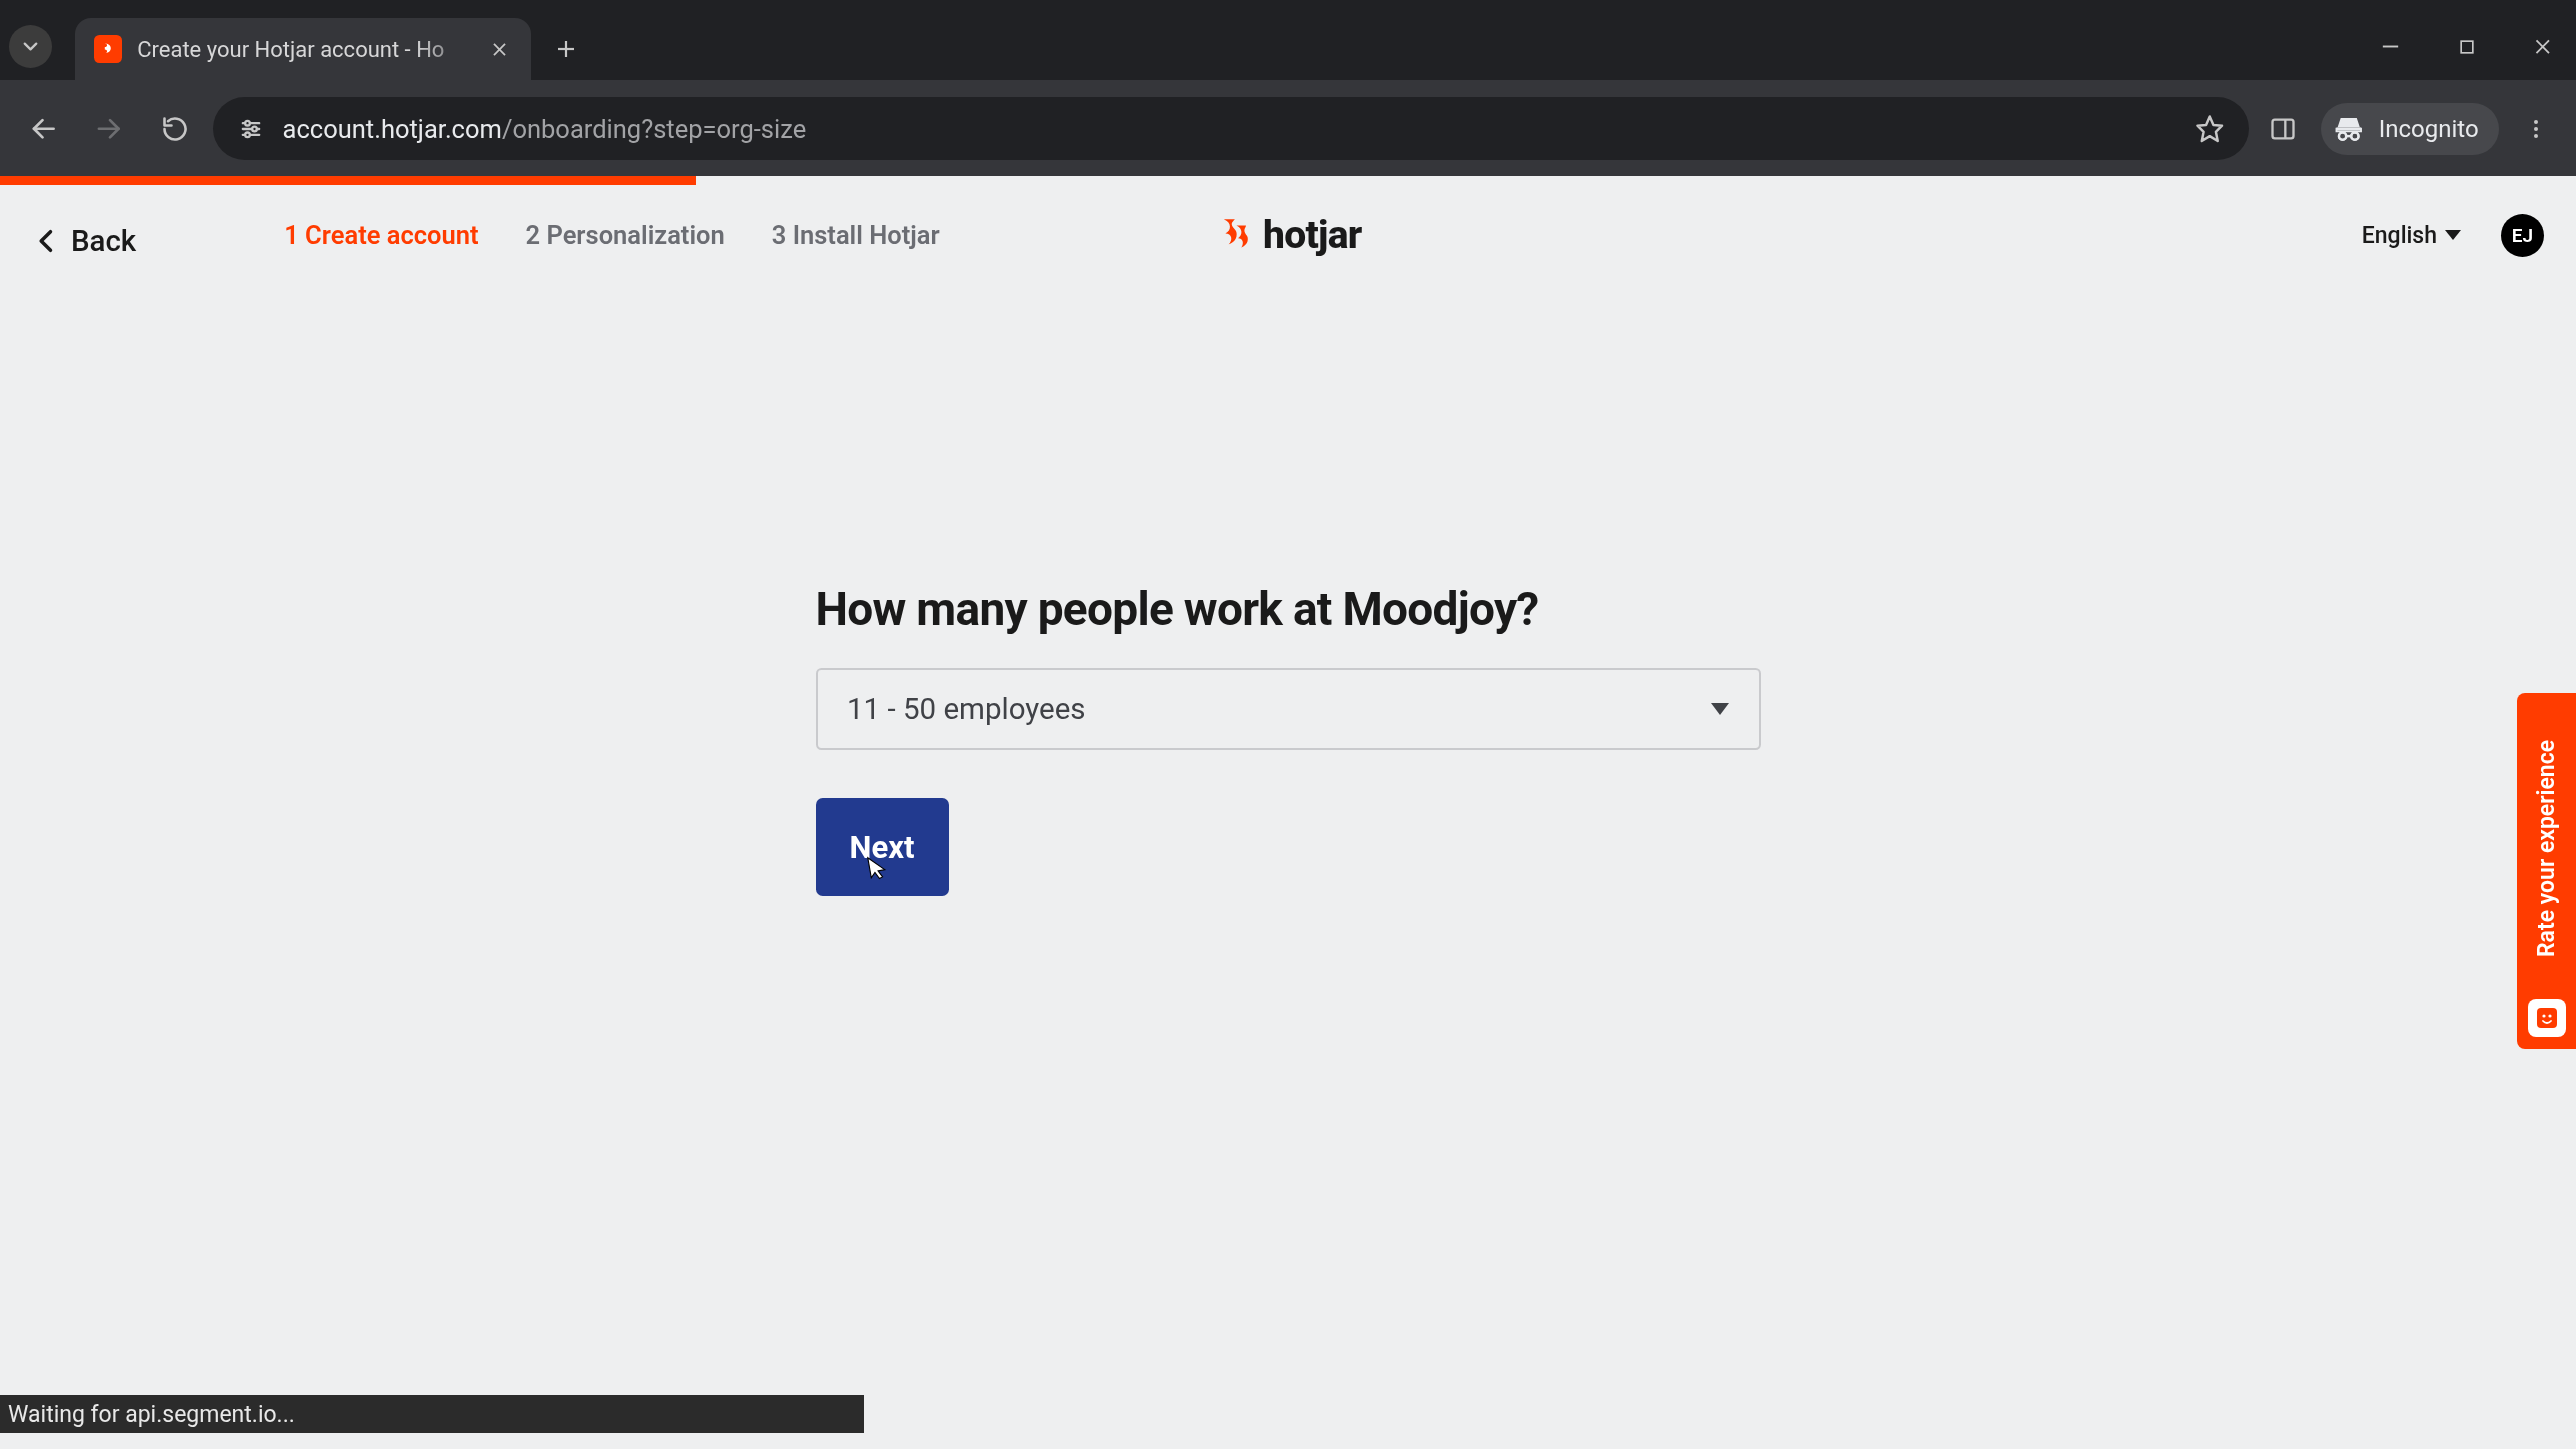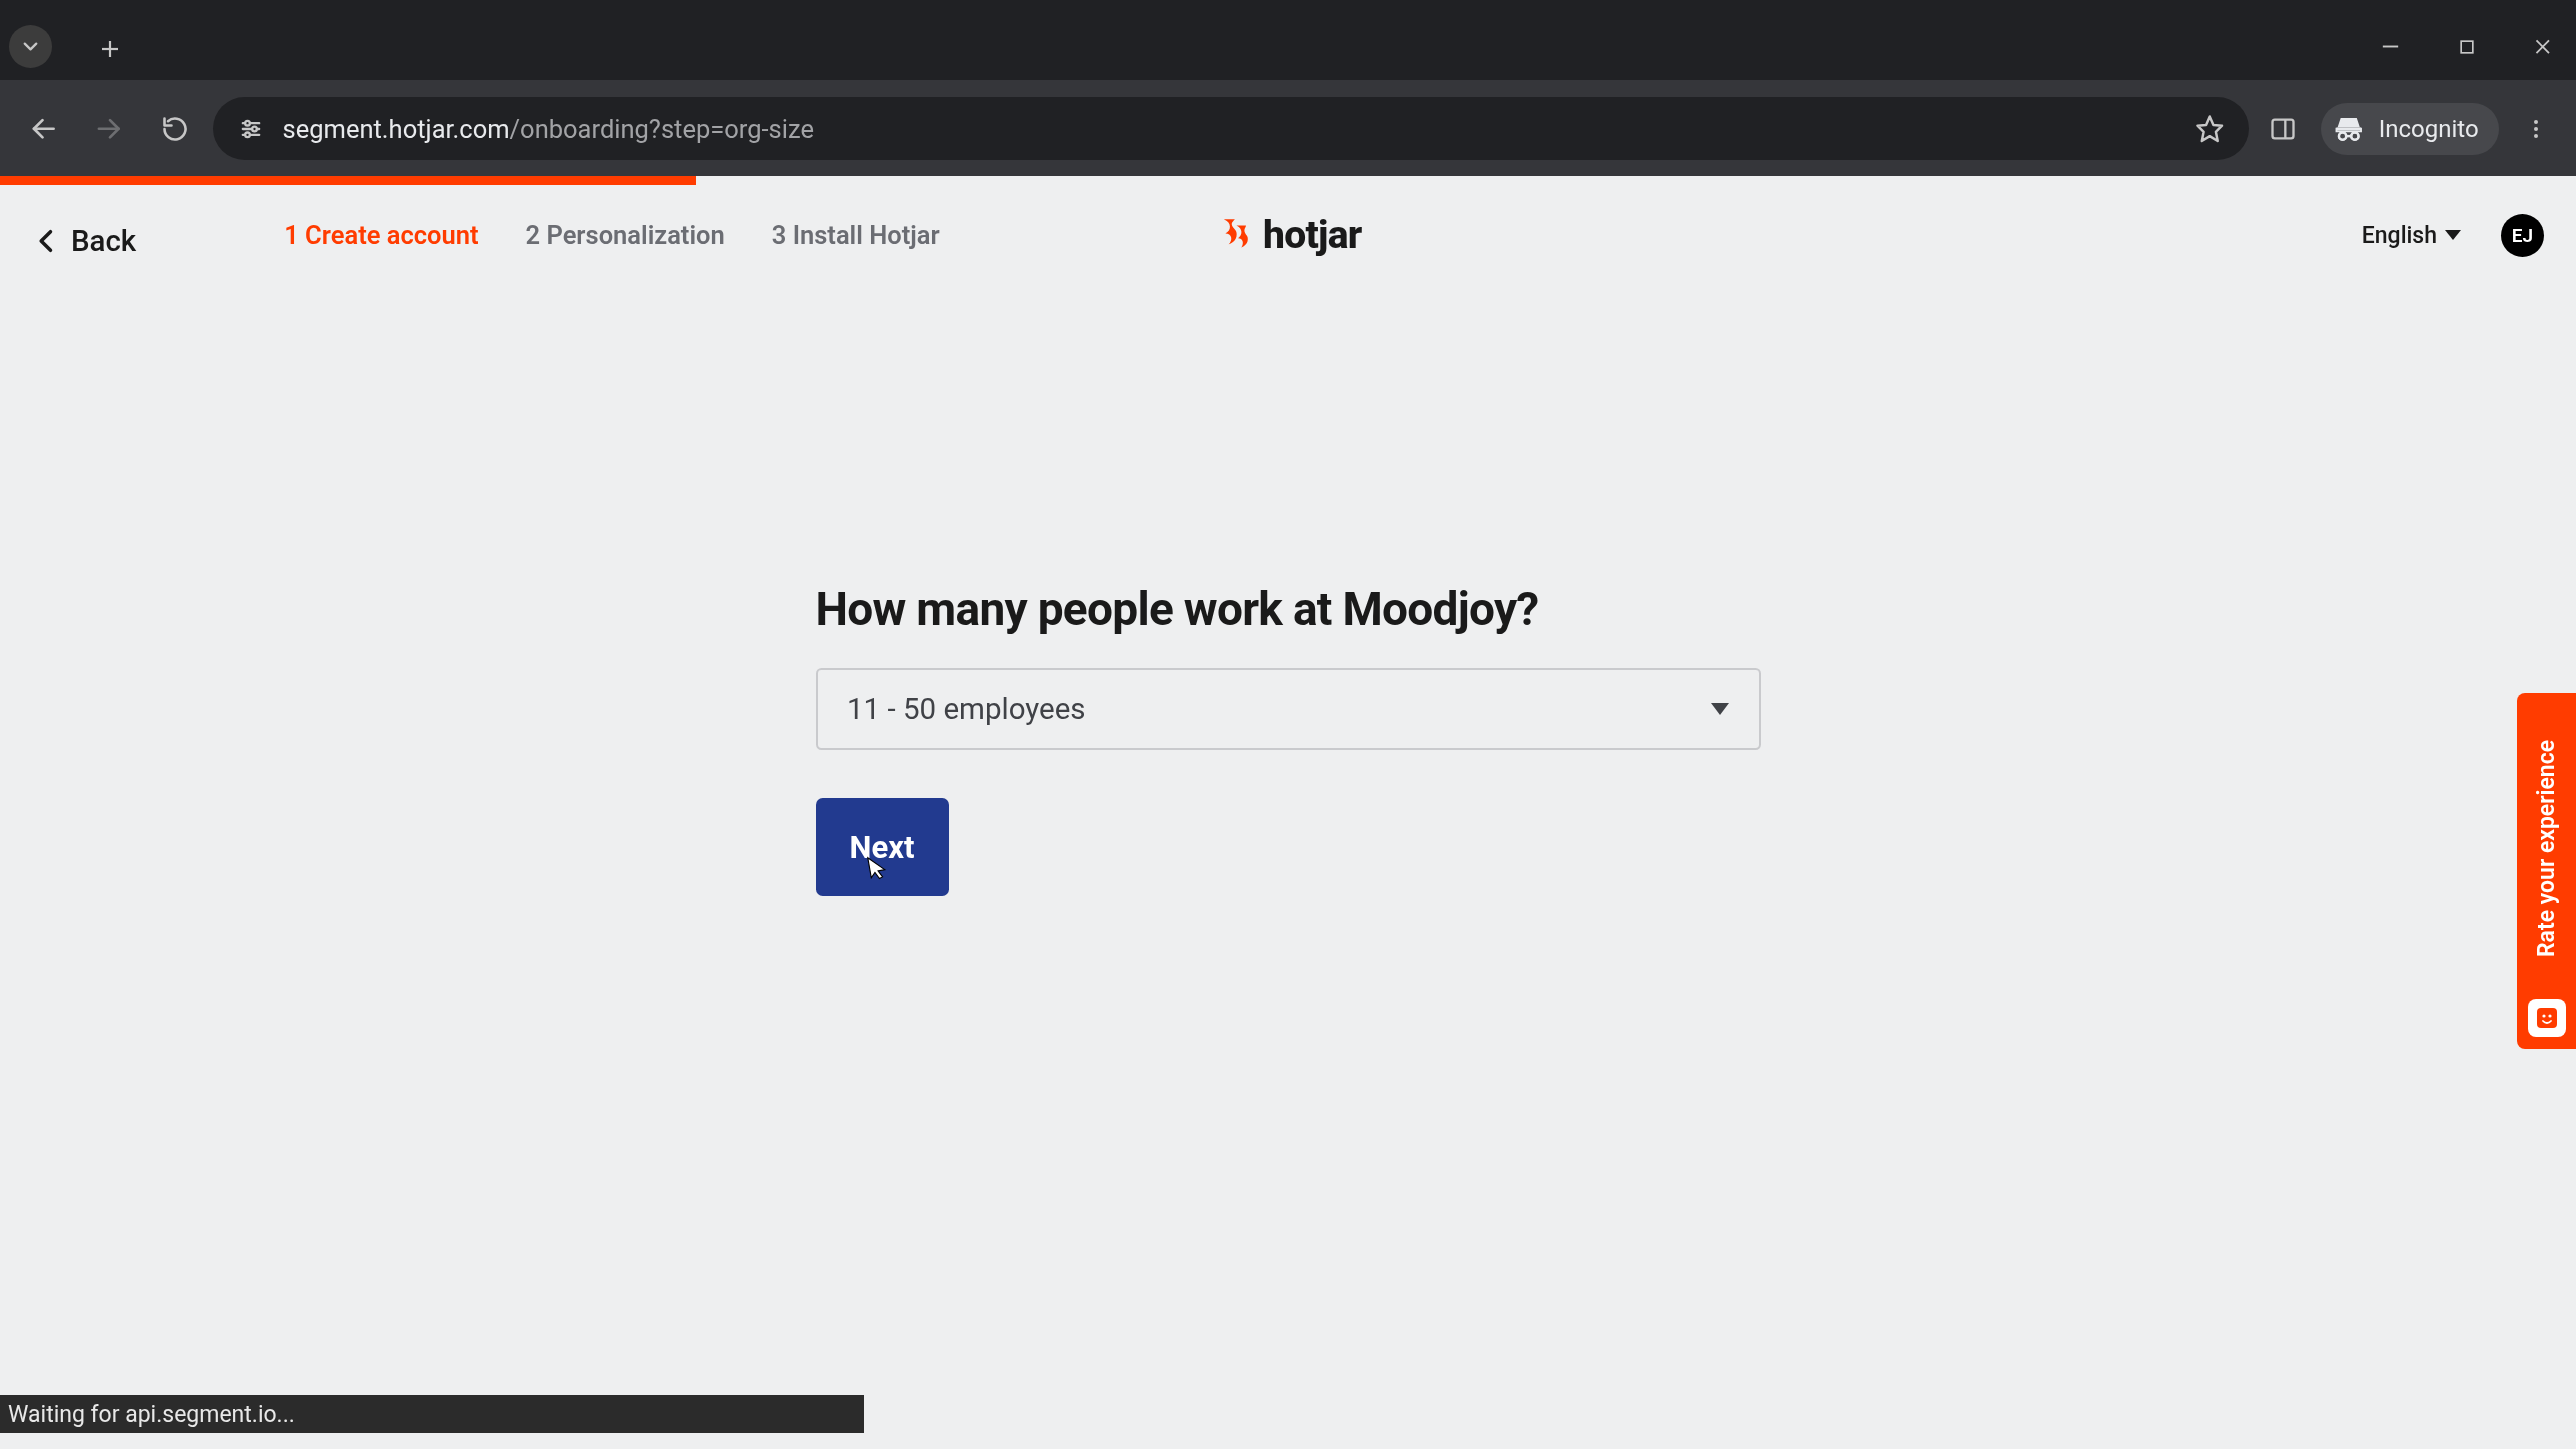--- a/index.html
+++ b/index.html
@@ -132,20 +132,34 @@
 
 <div class="chrome">
 
   <div class="tabstrip">
     <div class="search-tabs">
       <svg viewBox="0 0 24 24" width="23" height="23" fill="none" stroke="currentColor" stroke-width="2.4" stroke-linecap="round" stroke-linejoin="round">
           <polyline points="6 9 12 15 18 9"></polyline>
         </svg>
     </div>
 
+    <div class="tab">
+      <span class="favicon">
+        <svg viewBox="0 0 24 24">
+            <path fill="#fff" d="M7 3c5 0 5 6 0 6v4c5 0 5 6 0 6 0 0 10 0 10-8S7 3 7 3z" transform="scale(0.9) translate(1,1)"></path>
+          </svg>
+      </span>
+      <span class="title">Create your Hotjar account - Ho</span>
+      <span class="close">
+        <svg viewBox="0 0 24 24" width="19" height="19" fill="none" stroke="currentColor" stroke-width="2.2">
+            <line x1="5" y1="5" x2="19" y2="19"></line>
+            <line x1="19" y1="5" x2="5" y2="19"></line>
+          </svg>
+      </span>
+    </div>
 
     <div class="new-tab">
       <svg viewBox="0 0 24 24" width="24" height="24" fill="none" stroke="currentColor" stroke-width="2.2">
           <line x1="12" y1="4" x2="12" y2="20"></line>
           <line x1="4" y1="12" x2="20" y2="12"></line>
         </svg>
     </div>
 
     <div class="window-controls">
       <div class="ctl">
@@ -192,21 +206,21 @@
         <svg viewBox="0 0 24 24" width="28" height="28" fill="none" stroke="currentColor" stroke-width="2" stroke-linecap="round">
             <line x1="5" y1="7" x2="19" y2="7"></line>
             <line x1="5" y1="12" x2="19" y2="12"></line>
             <line x1="5" y1="17" x2="19" y2="17"></line>
             <circle cx="9" cy="7" r="2" fill="#202124"></circle>
             <circle cx="15" cy="12" r="2" fill="#202124"></circle>
             <circle cx="9" cy="17" r="2" fill="#202124"></circle>
           </svg>
       </span>
       <span class="url">
-        <span class="host">segment.hotjar.com</span><span class="path">/onboarding?step=org-size</span>
+        <span class="host">account.hotjar.com</span><span class="path">/onboarding?step=org-size</span>
       </span>
       <span class="star">
         <svg viewBox="0 0 24 24" width="29.5" height="29.5" fill="none" stroke="currentColor" stroke-width="2" stroke-linejoin="round">
             <polygon points="12 2 15 9 22 9.5 17 14.5 18.5 22 12 18 5.5 22 7 14.5 2 9.5 9 9"></polygon>
           </svg>
       </span>
     </div>
 
     <div class="right-icons">
       <div class="icon-btn">

